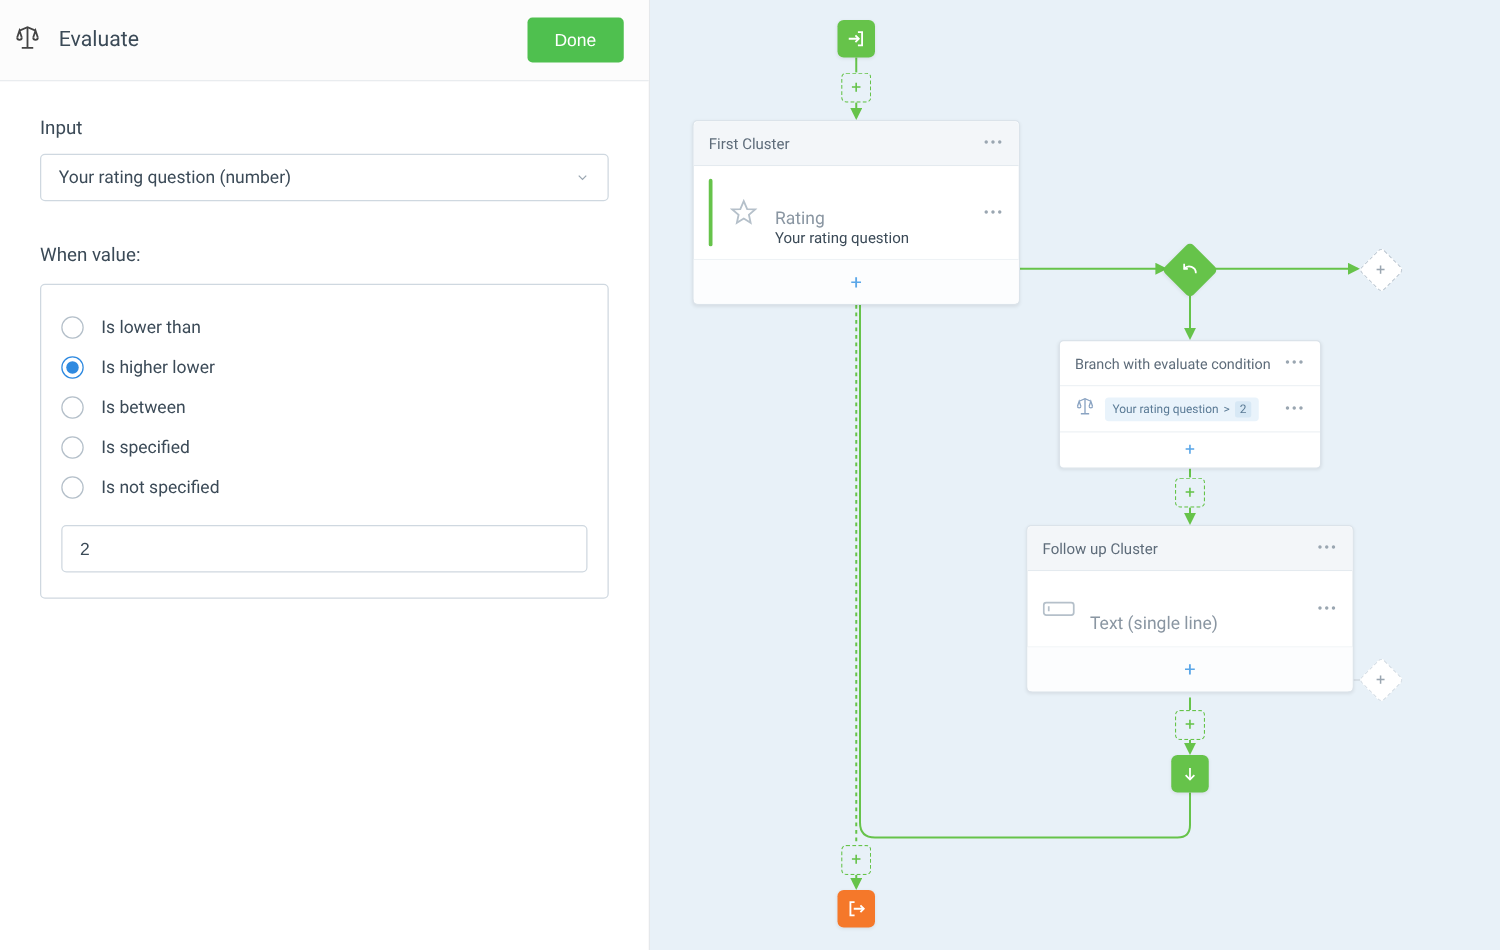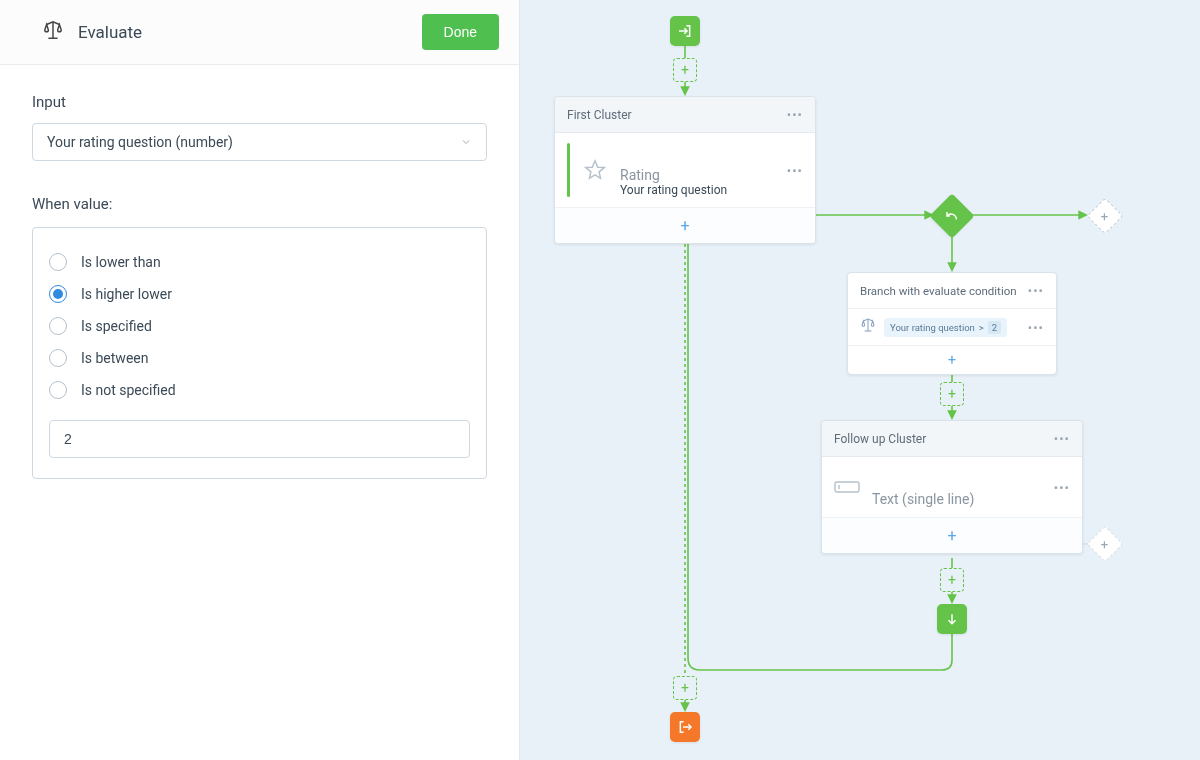--- a/index.html
+++ b/index.html
@@ -1,21 +1,21 @@
 <!DOCTYPE html>
 <html><head>
 <meta charset="utf-8">
 <style>
   * { box-sizing: border-box; margin: 0; padding: 0; }
   html, body { width: 1200px; height: 760px; font-family: -apple-system, BlinkMacSystemFont, "Segoe UI", Roboto, sans-serif; overflow: hidden; }
   body { display: flex; }
 
   
   .left-panel { width: 520px; height: 100%; border-right: 1px solid #e5e8eb; background: #fff; display: flex; flex-direction: column; }
-  .panel-header { display: flex; align-items: center; justify-content: space-between; padding: 14px 20px 14px 42px; border-bottom: 1px solid #e9ecef; background: #fcfcfc; }
+  .panel-header { display: flex; align-items: center; justify-content: space-between; padding: 14px 20px 14px 11px; border-bottom: 1px solid #e9ecef; background: #fcfcfc; }
   .panel-header .title-wrap { display: flex; align-items: center; gap: 14px; }
   .panel-header .title { font-size: 17px; color: #3b4a57; font-weight: 400; }
   .done-btn { background: #4fc04f; color: #fff; border: none; border-radius: 4px; font-size: 14px; padding: 10px 22px; cursor: pointer; }
   .panel-body { padding: 28px 32px; }
   .section-label { font-size: 15px; color: #3b4a57; margin-bottom: 12px; }
   .select-box { width: 100%; border: 1px solid #cfd8e0; border-radius: 4px; padding: 10px 14px; font-size: 14px; color: #3b4a57; display: flex; align-items: center; justify-content: space-between; cursor: pointer; background: #fff; }
   .chevron { width: 12px; height: 12px; }
   .when-section { margin-top: 34px; }
   .radio-box { border: 1px solid #cfd8e0; border-radius: 4px; padding: 18px 16px 20px 16px; margin-top: 14px; }
   .radio-row { display: flex; align-items: center; gap: 14px; padding: 7px 0; cursor: pointer; }
@@ -108,25 +108,25 @@
               <span class="radio-label">Is lower than</span>
             </div>
             <div class="radio-row">
               <div class="radio-outer selected">
                 <div class="radio-inner"></div>
               </div>
               <span class="radio-label">Is higher lower</span>
             </div>
             <div class="radio-row">
               <div class="radio-outer"></div>
+              <span class="radio-label">Is between</span>
+            </div>
+            <div class="radio-row">
+              <div class="radio-outer"></div>
               <span class="radio-label">Is specified</span>
-            </div>
-            <div class="radio-row">
-              <div class="radio-outer"></div>
-              <span class="radio-label">Is between</span>
             </div>
             <div class="radio-row">
               <div class="radio-outer"></div>
               <span class="radio-label">Is not specified</span>
             </div>
           </div>
         <input class="value-input" value="2" style="">
       </div>
     </div>
   </div>

